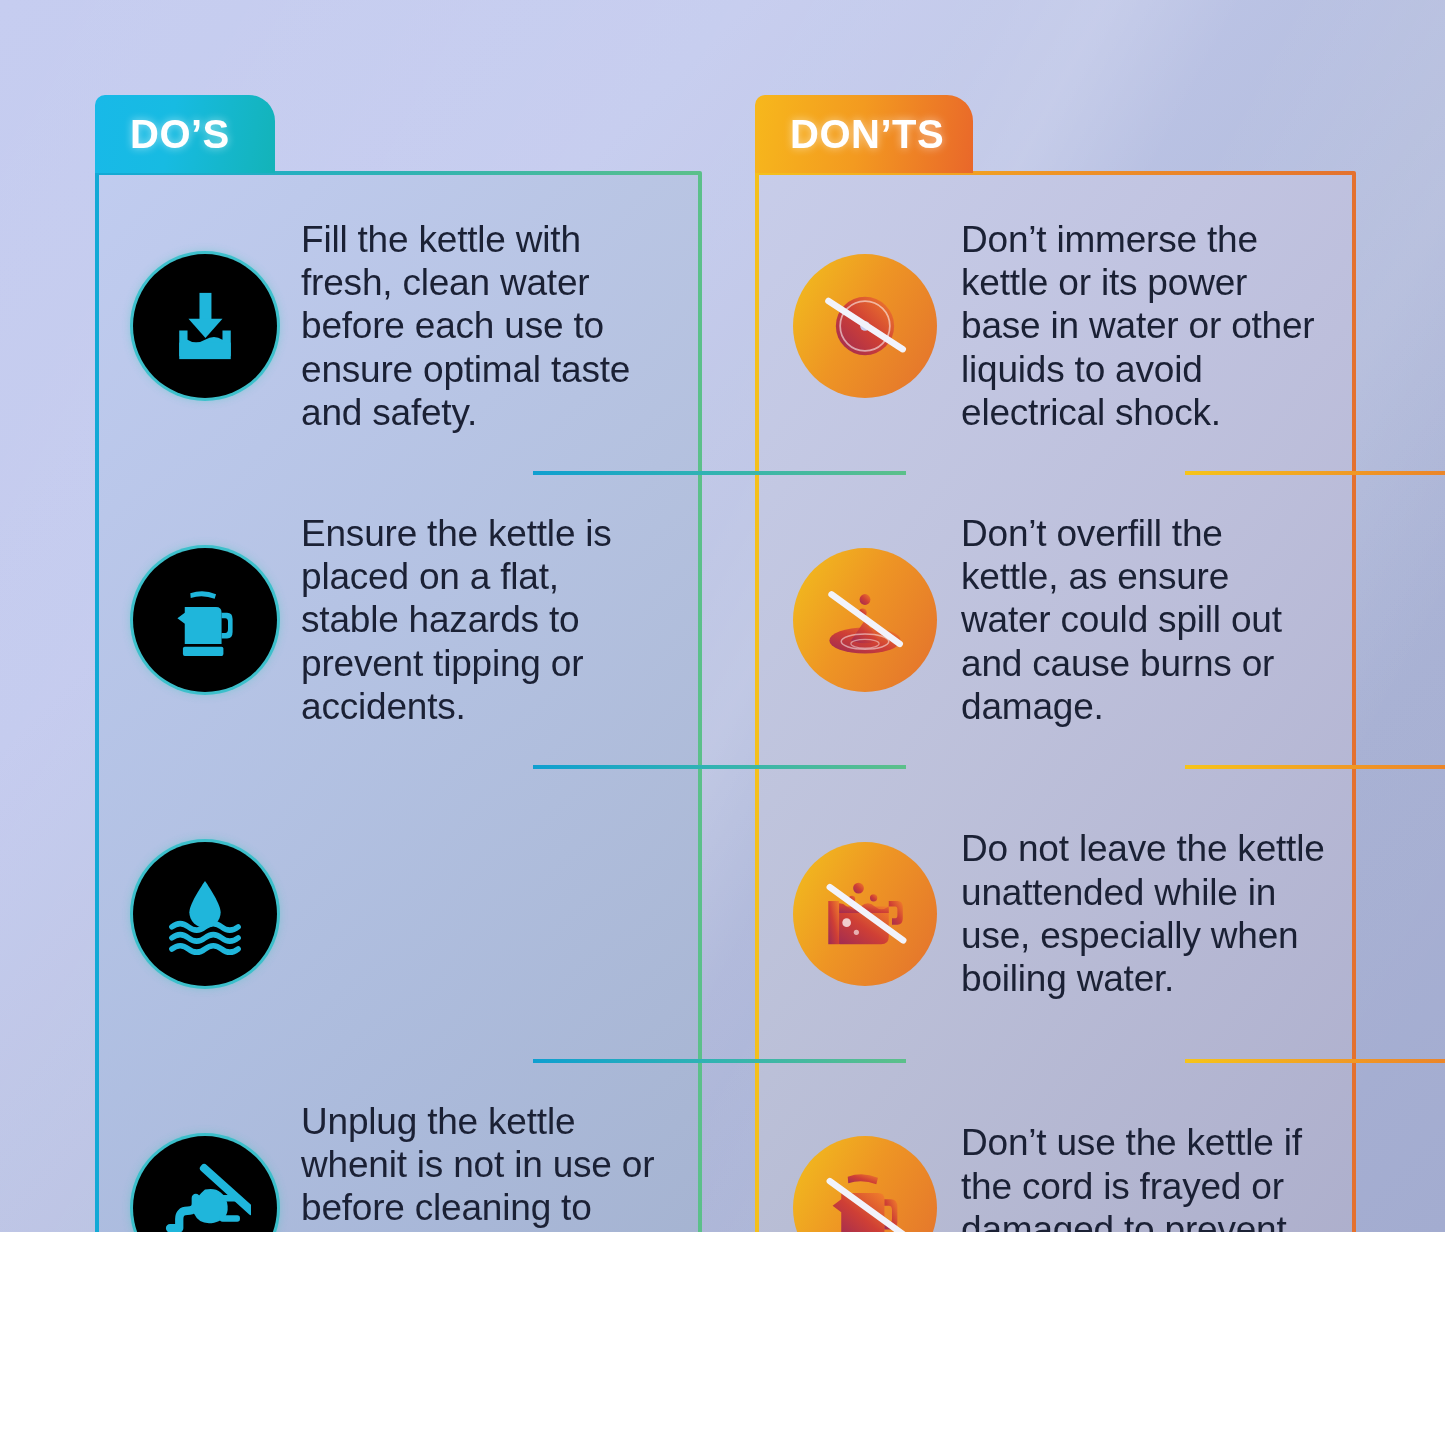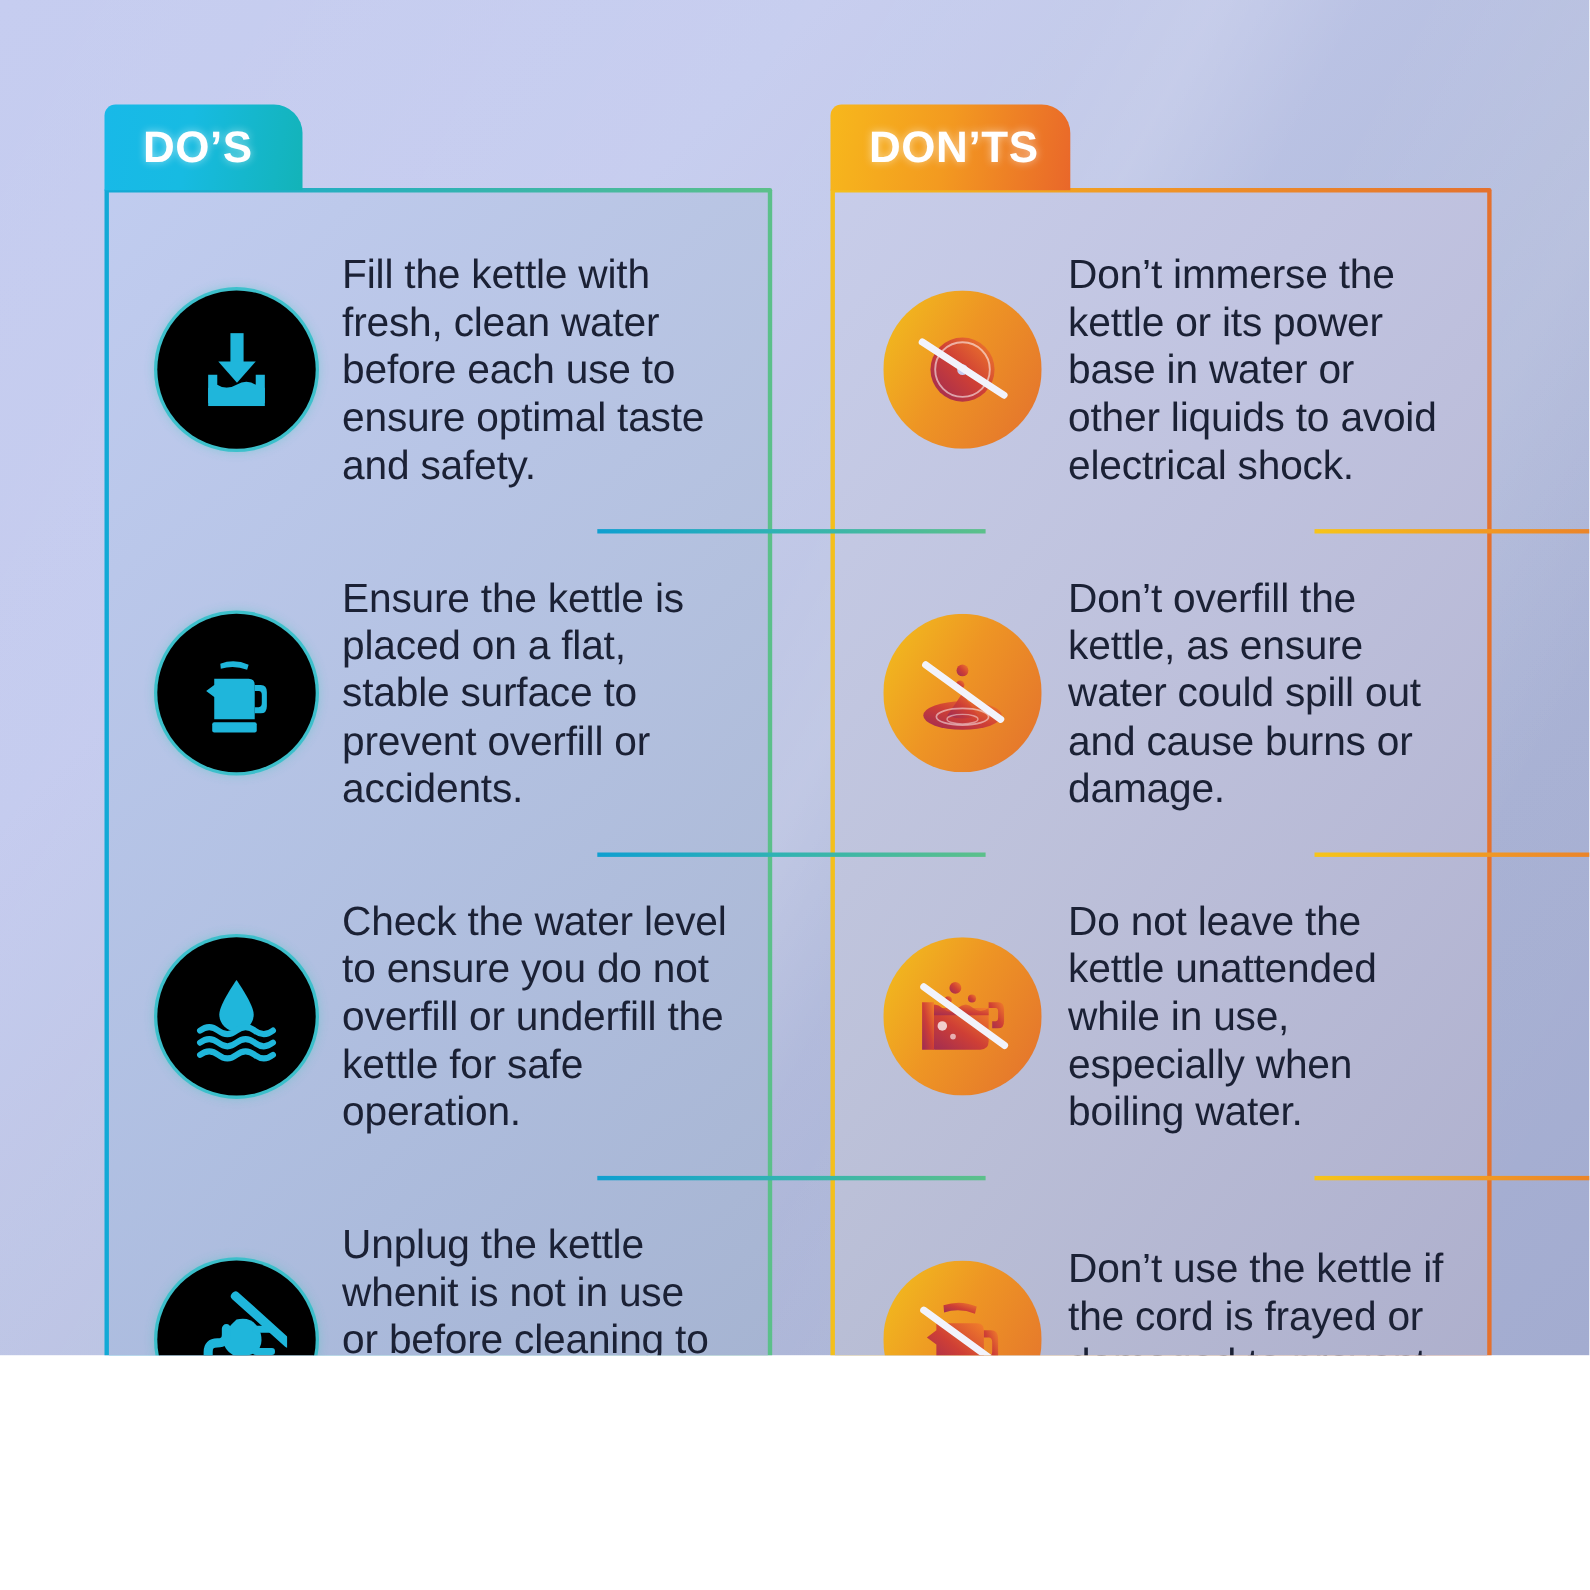--- a/index.html
+++ b/index.html
@@ -63,21 +63,21 @@
     position: relative;
     margin-top: -2px;
     padding: 4px;
     border-radius: 2px;
   }
   .card-dos   { background: linear-gradient(90deg, #12a9d6 0%, #2fb2b4 50%, #5cc08a 100%); }
   .card-donts { background: linear-gradient(90deg, #f4c01b 0%, #ef9226 52%, #e4712e 100%); }
 
   .card-inner {
     background: transparent;
-    padding: 16px;
+    padding: 6px;
   }
   .card-mask {
     position: absolute;
     left: 4px; top: 4px; right: 4px; bottom: 4px;
     background: linear-gradient(135deg, rgba(198,205,240,0.97) 0%, rgba(186,194,228,0.95) 45%, rgba(168,177,212,0.94) 100%);
     pointer-events: none;
   }
 
   .items { position: relative; z-index: 2; }
 
@@ -182,39 +182,38 @@
                   <svg width="92" height="92" viewBox="0 0 100 100" aria-hidden="true">
                     <g fill="#1fb6db">
                       <path d="M34,21 q14,-5 28,1 l-1.5,5 q-13,-5 -26,-1 z"></path>
                       <path d="M28,36 h34 q6,0 6,6 v34 h-40 v-22 l-8,-6 l8,-6 z"></path>
                       <path d="M68,42 h6 q6,0 6,7 v14 q0,7 -6,7 h-6 v-6 h4 q3,0 3,-4 v-8 q0,-4 -3,-4 h-4 z"></path>
                       <rect x="26" y="79" width="44" height="10" rx="2"></rect>
                     </g>
                   </svg>
                 </div>
               </div>
-              <div class="item-text text-dos">Ensure the kettle is placed on a flat, stable surface to prevent overfill or accidents.</div>
+              <div class="item-text text-dos">Ensure the kettle is placed on a flat, stable hazards to prevent tipping or accidents.</div>
             </div>
 
             <div class="divider divider-dos" style="position:relative;margin:0 0 0 214px;"></div>
 
             <div class="item item-dos">
               <div class="icon-wrap">
                 <div class="icon-dos">
                   <svg width="92" height="92" viewBox="0 0 100 100" aria-hidden="true">
                     <g fill="#1fb6db">
                       <path d="M50,14 C50,14 33,38 33,48 a17,17 0 0 0 34,0 C67,38 50,14 50,14 z"></path>
                       <path d="M14,64 q9,-7 18,0 q9,7 18,0 q9,-7 18,0 q9,7 18,0" fill="none" stroke="#1fb6db" stroke-width="6" stroke-linecap="round"></path>
                       <path d="M14,76 q9,-7 18,0 q9,7 18,0 q9,-7 18,0 q9,7 18,0" fill="none" stroke="#1fb6db" stroke-width="6" stroke-linecap="round"></path>
                       <path d="M14,88 q9,-7 18,0 q9,7 18,0 q9,-7 18,0 q9,7 18,0" fill="none" stroke="#1fb6db" stroke-width="6" stroke-linecap="round"></path>
                     </g>
                   </svg>
                 </div>
               </div>
-              <div class="item-text text-dos">Check the water level to ensure you do not overfill or underfill the kettle for safe operation.</div>
             </div>
 
             <div class="divider divider-dos" style="position:relative;margin:0 0 0 214px;"></div>
 
             <div class="item item-dos">
               <div class="icon-wrap">
                 <div class="icon-dos">
                   <svg width="92" height="92" viewBox="0 0 100 100" aria-hidden="true">
                     <g fill="#1fb6db">
                       <path d="M50,30 q18,-4 24,14 q4,18 -14,22 q-16,3 -22,-10 q-4,-12 12,-26 z"></path>

